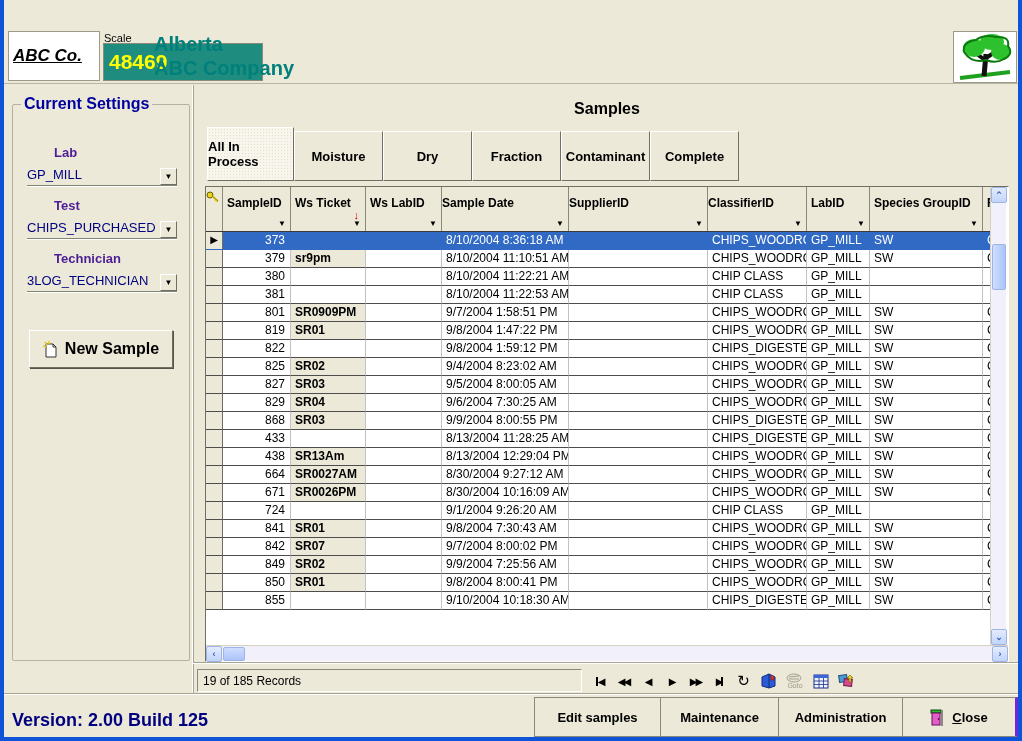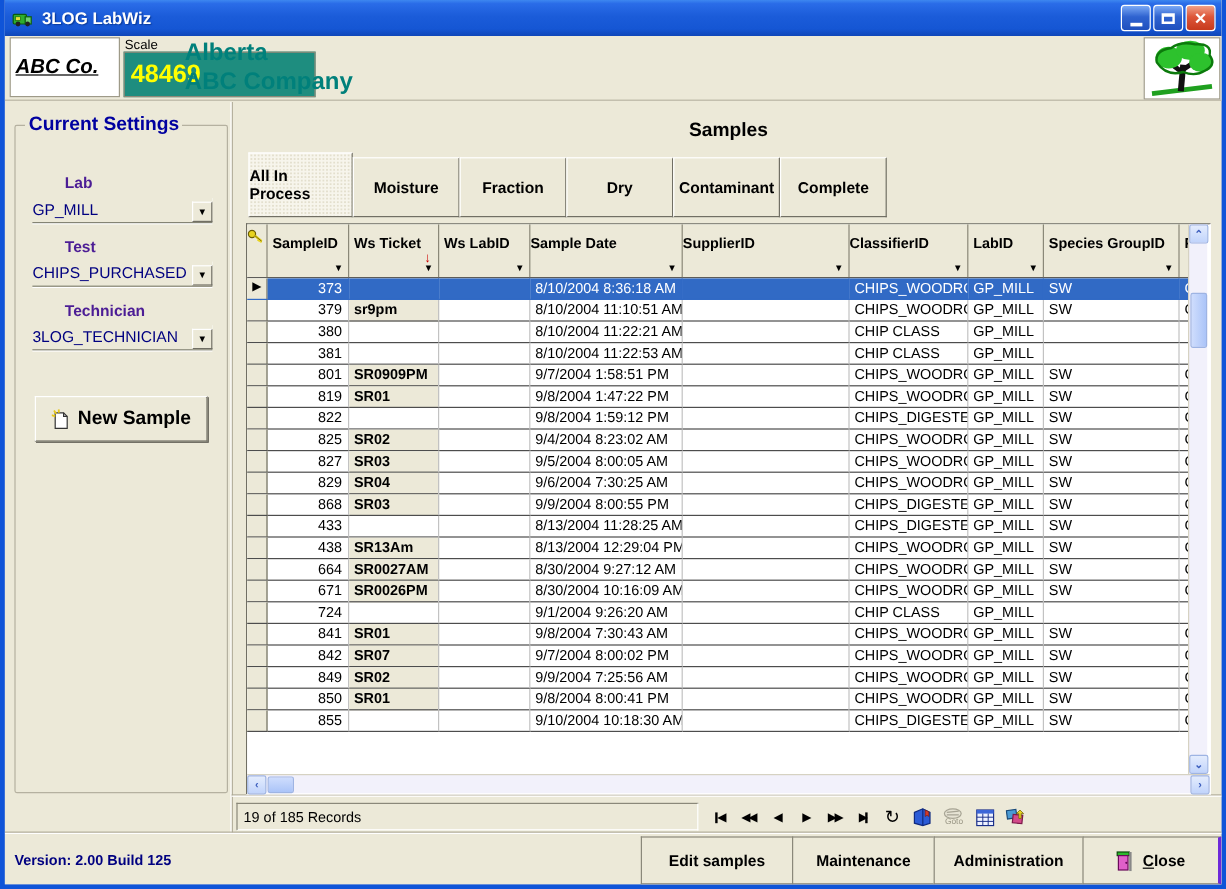--- a/index.html
+++ b/index.html
@@ -88,54 +88,33 @@
   .records{position:absolute;left:193px;top:669px;width:385px;height:23px;background:#ece9d8;
     border:1px solid;border-color:#8a887a #fff #fff #8a887a;font-size:12px;color:#000;
     display:flex;align-items:center;padding-left:5px;}
   .navbar{position:absolute;left:588px;top:670px;height:22px;display:flex;align-items:center;gap:9px;}
   .navbtn{min-width:15px;height:18px;display:flex;align-items:center;justify-content:center;color:#000;font-size:10px;letter-spacing:-2px;}
   .navbtn .bar{display:inline-block;width:2px;height:9px;background:#000;}
   .navbtn.refresh{font-size:15px;letter-spacing:0;}
   .goto-wrap{display:flex;flex-direction:column;align-items:center;line-height:6px;}
   .goto-wrap .gototxt{font-size:7px;color:#9a9786;letter-spacing:0;}
   
-  .version{position:absolute;left:8px;top:710px;font-weight:bold;font-size:12px;color:#000080;}
+  .version{position:absolute;left:8px;top:710px;font-weight:bold;font-size:18px;color:#000080;}
   .bbar{position:absolute;left:530px;top:697px;height:40px;display:flex;}
   .bbtn{width:122px;height:40px;background:#ece9d8;border:1px solid #8a887a;border-right:none;
     display:flex;align-items:center;justify-content:center;gap:8px;font-weight:bold;font-size:13px;color:#000;}
   .bbtn:last-child{border-right:3px solid #6d28d9;}
   .bbtn .u{text-decoration:underline;}
   svg{display:block;}
 </style>
 </head>
 <body>
 
 <div id="win">
 
-  <div class="titlebar">
-    <span>
-      <svg width="18" height="16" viewBox="0 0 18 16">
-        <rect x="1" y="5" width="11" height="8" rx="1" fill="#2fae2f" stroke="#0c5c0c"></rect>
-        <rect x="11" y="7" width="5" height="6" fill="#6fd06f" stroke="#0c5c0c"></rect>
-        <rect x="3" y="7" width="4" height="3" fill="#e8e03a" stroke="#0c5c0c" stroke-width="0.5"></rect>
-        <circle cx="5" cy="13" r="2" fill="#222"></circle>
-          <circle cx="13" cy="13" r="2" fill="#222"></circle>
-      </svg>
-    </span>
-    <span class="title-text">3LOG LabWiz</span>
-    <span class="winbtns">
-      <span class="wbtn">
-          <span class="minglyph"></span>
-        </span>
-      <span class="wbtn">
-          <span class="maxglyph"></span>
-        </span>
-      <span class="wbtn close">✕</span>
-    </span>
-  </div>
 
   <div class="header">
     <div class="abcbox">
       <span>ABC Co.</span>
     </div>
     <div class="scale-label">Scale</div>
     <div class="scale-box">
       <span>48469</span>
     </div>
     <div class="center-title">
@@ -196,22 +175,22 @@
       </span>
       <span>New Sample</span>
     </button>
   </fieldset>
 
   <div class="samples-title">Samples</div>
 
   <div class="tabs">
     <div class="tab active">All In Process</div>
     <div class="tab">Moisture</div>
+    <div class="tab">Dry</div>
     <div class="tab">Fraction</div>
-    <div class="tab">Dry</div>
     <div class="tab">Contaminant</div>
     <div class="tab">Complete</div>
   </div>
 
   <div class="grid">
     <div class="grid-top">
       <div class="grid-table">
         <div class="ghead">
           <div class="gh c0" style="padding-top:4px;">
             <svg width="14" height="12" viewBox="0 0 14 12">

